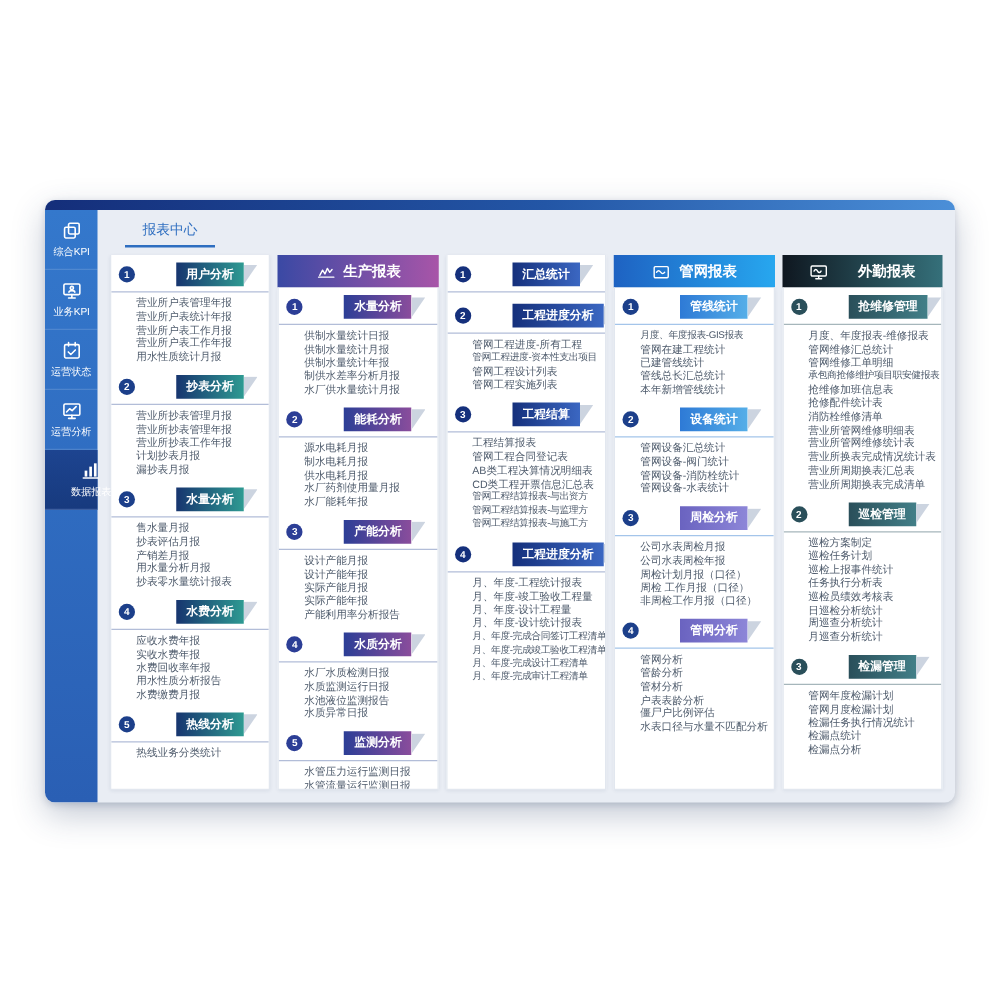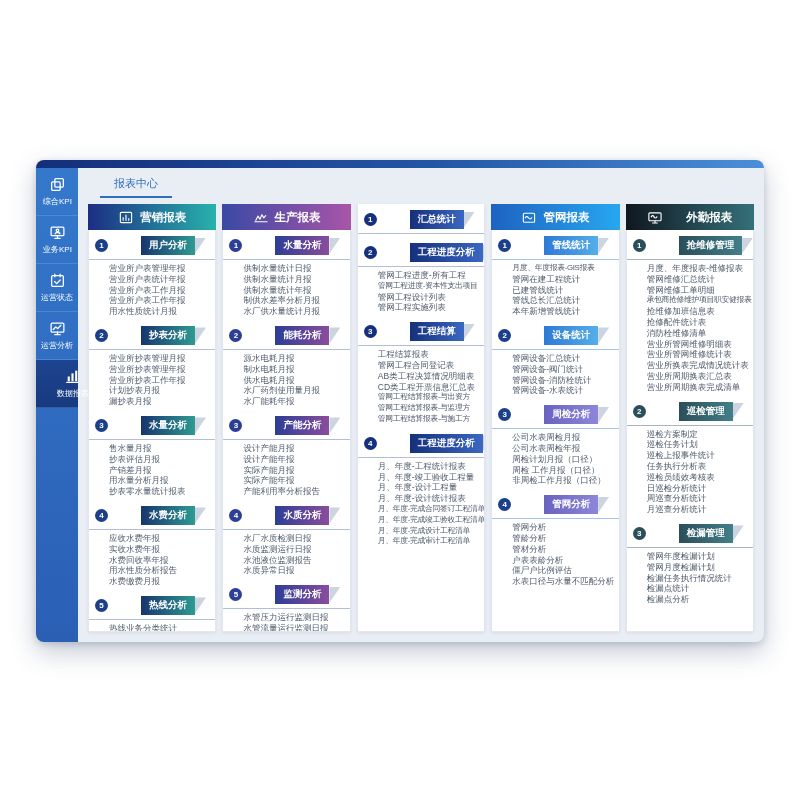--- a/index.html
+++ b/index.html
@@ -100,29 +100,20 @@
           </span>
           <span class="lbl">数据报表</span>
         </div>
       </nav>
     <div class="main">
       <div class="tabrow">
         <div class="tab">报表中心</div>
       </div>
       <div class="columns" id="columns">
           <div class="column">
-            <div class="col-header" style="background: linear-gradient(90deg, rgb(28, 46, 132), rgb(40, 178, 171));">
-              <span style="display: flex;">
-                <svg width="15" height="15" viewBox="0 0 16 16">
-                  <rect x="2.5" y="2.5" width="12" height="11" rx="1" fill="none" stroke="#fff" stroke-width="1.2" stroke-linecap="round" stroke-linejoin="round"></rect>
-                  <path d="M5.5 11V8M8.5 11V5.5M11.5 11V9" fill="none" stroke="#fff" stroke-width="1.2" stroke-linecap="round" stroke-linejoin="round"></path>
-                </svg>
-              </span>
-              <span>营销报表</span>
-            </div>
             <div class="card">
               <div class="section-head">
                 <span class="num" style="background: rgb(28, 63, 138);">1</span>
                 <span class="ribbon" style="background: linear-gradient(90deg, rgb(23, 53, 111), rgb(46, 154, 146));">用户分析</span>
                 <span class="fold" style="background: rgb(204, 212, 224);"></span>
               </div>
               <div class="rule" style="background: rgb(115, 134, 184);"></div>
               <ul class="items">
                 <li>营业所户表管理年报</li>
                 <li>营业所户表统计年报</li>

